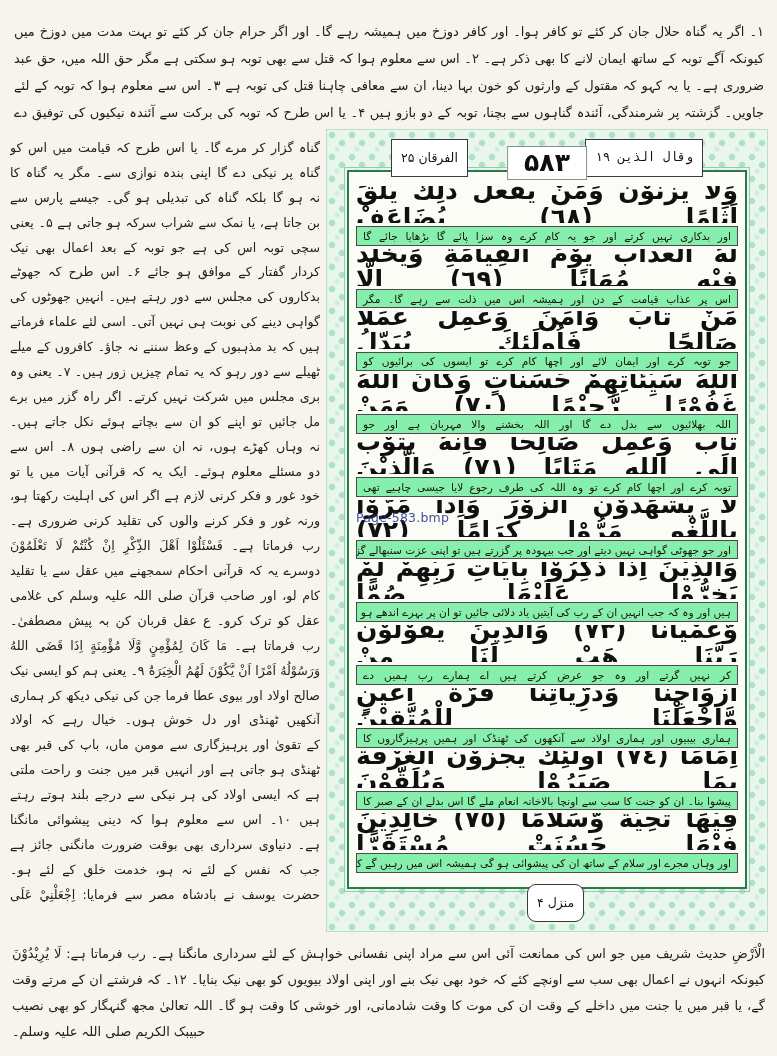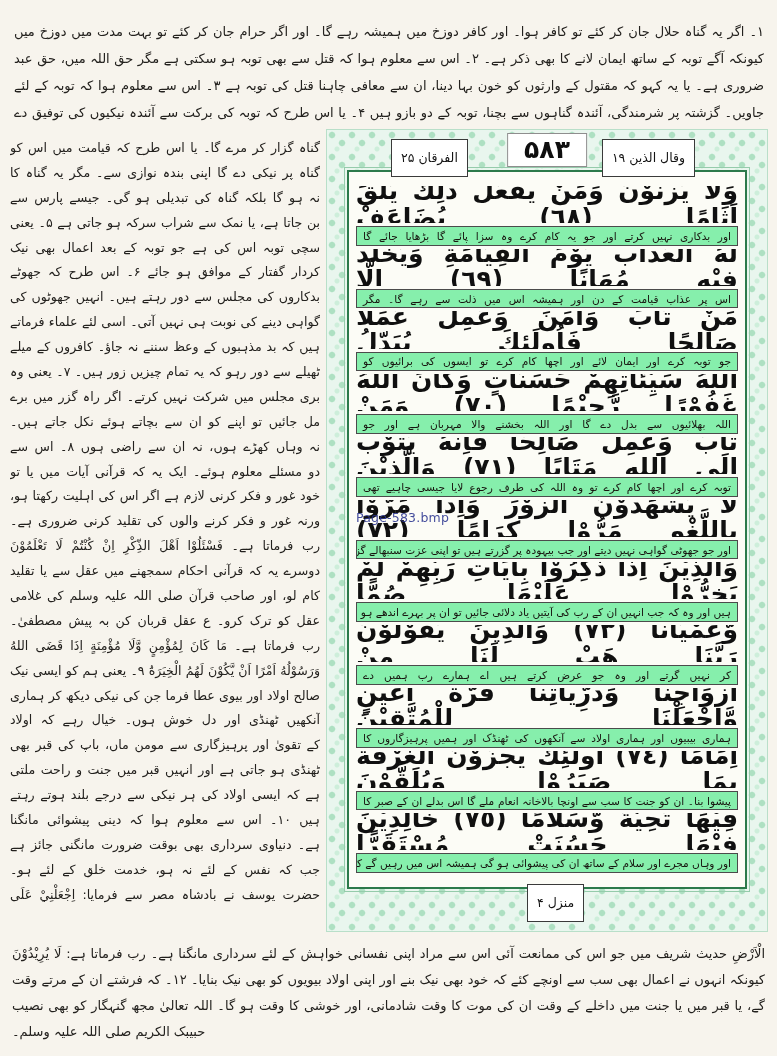--- a/index.html
+++ b/index.html
@@ -59,29 +59,29 @@
   }
   .row-urdu .fill{display:block;width:100%;
     text-align:justify;text-align-last:justify;direction:rtl;white-space:nowrap;}
 
   
   .plaque{
     position:absolute;background:#fff;border:1px solid #3a3a3a;
     font-size:12.5px;line-height:20px;padding:8px 9px;white-space:nowrap;
     color:#141414;
   }
-  .plaque-juz{top:9px;right:72px;}
+  .plaque-juz{top:9px;right:64px;font-family:Liberation Mono, monospace;}
   .plaque-surah{top:9px;left:64px;}
   .plaque-pageno{
-    position:absolute;top:3px;left:50%;transform:translateX(-50%);
+    position:absolute;top:16px;left:50%;transform:translateX(-50%);
     background:#fff;border:1px solid #8e8e8e;
     font-size:25px;font-weight:bold;line-height:32px;padding:0 16px;
     color:#0e0e0e;white-space:nowrap;
   }
-  .plaque-manzil{bottom:9px;left:200px;top:auto;}
+  .plaque-manzil{bottom:9px;left:200px;top:auto;border-radius:9px;}
 
   
   .watermark{
     position:absolute;left:356px;top:510px;z-index:6;
     font-size:12.5px;color:#2b3590;opacity:.88;letter-spacing:.2px;
     font-family:"DejaVu Sans",sans-serif;
   }
 </style>
 </head>
 <body>

